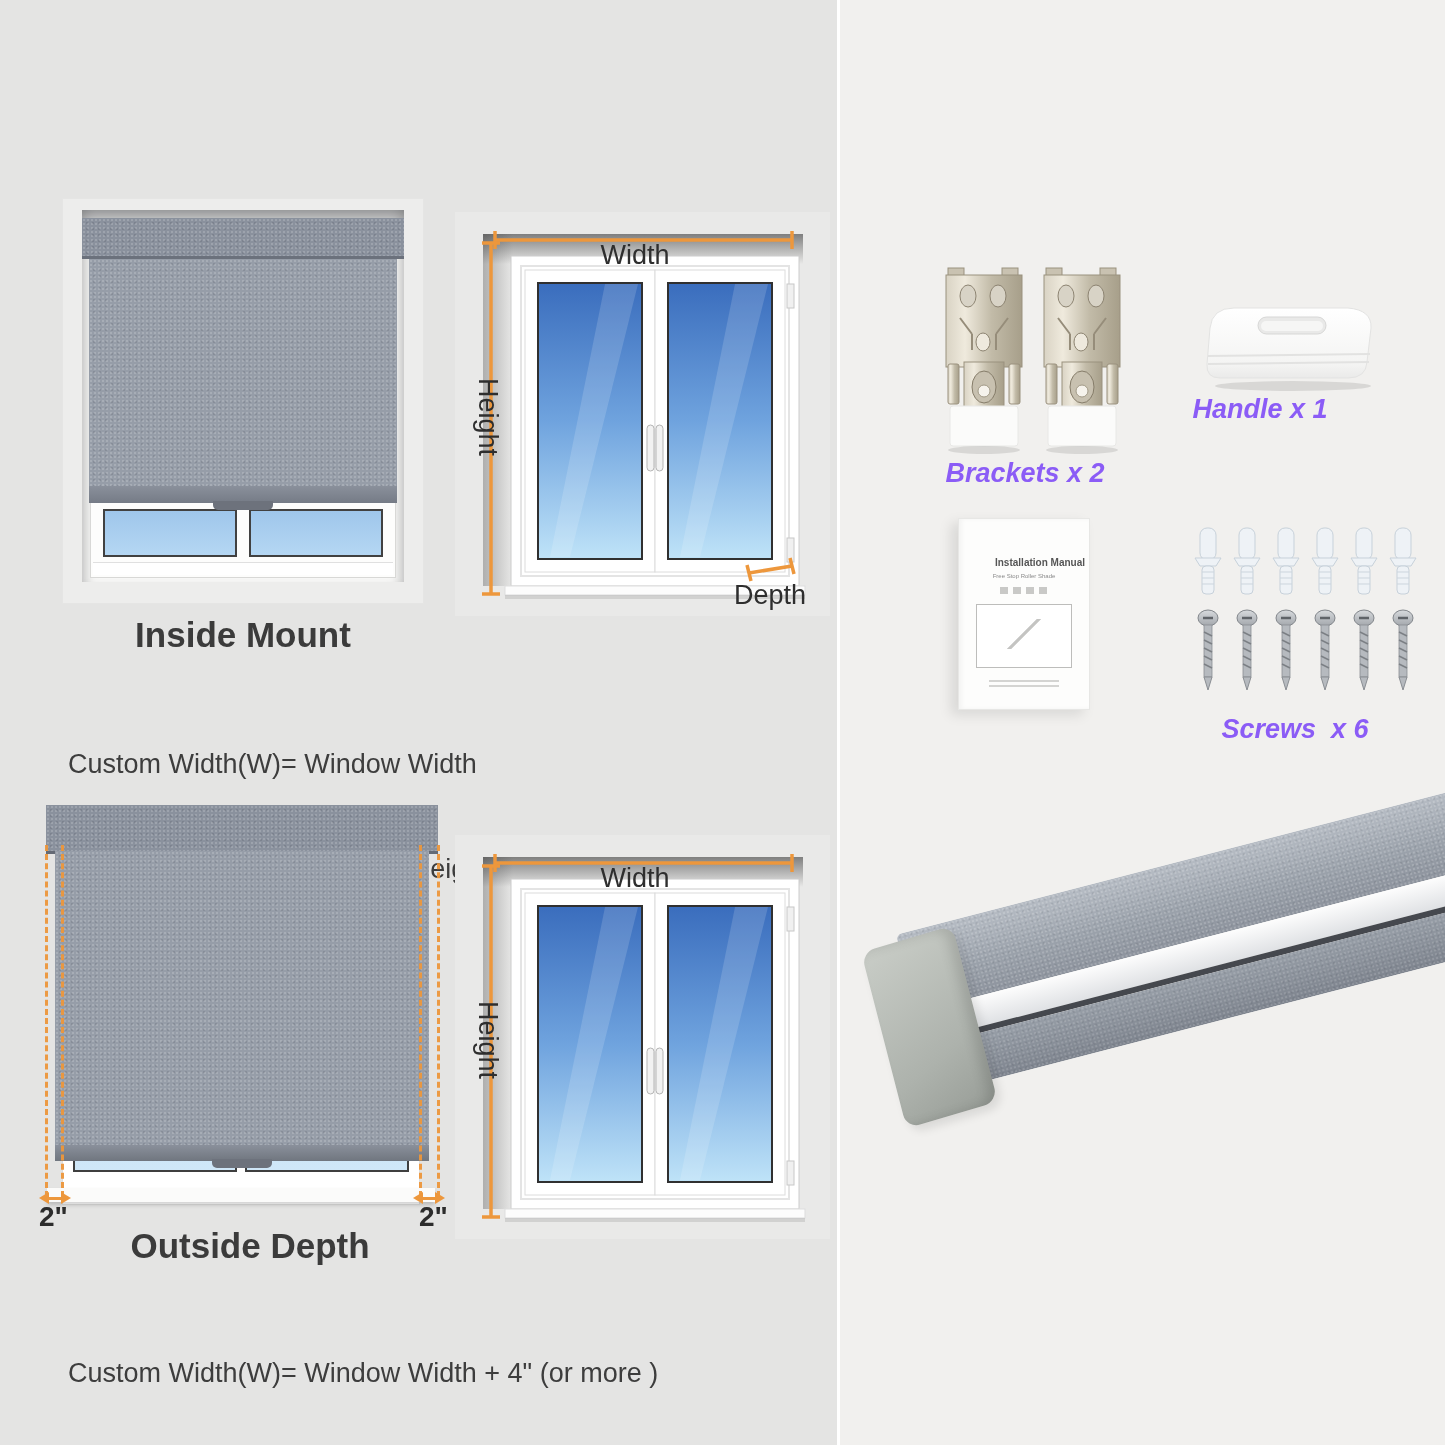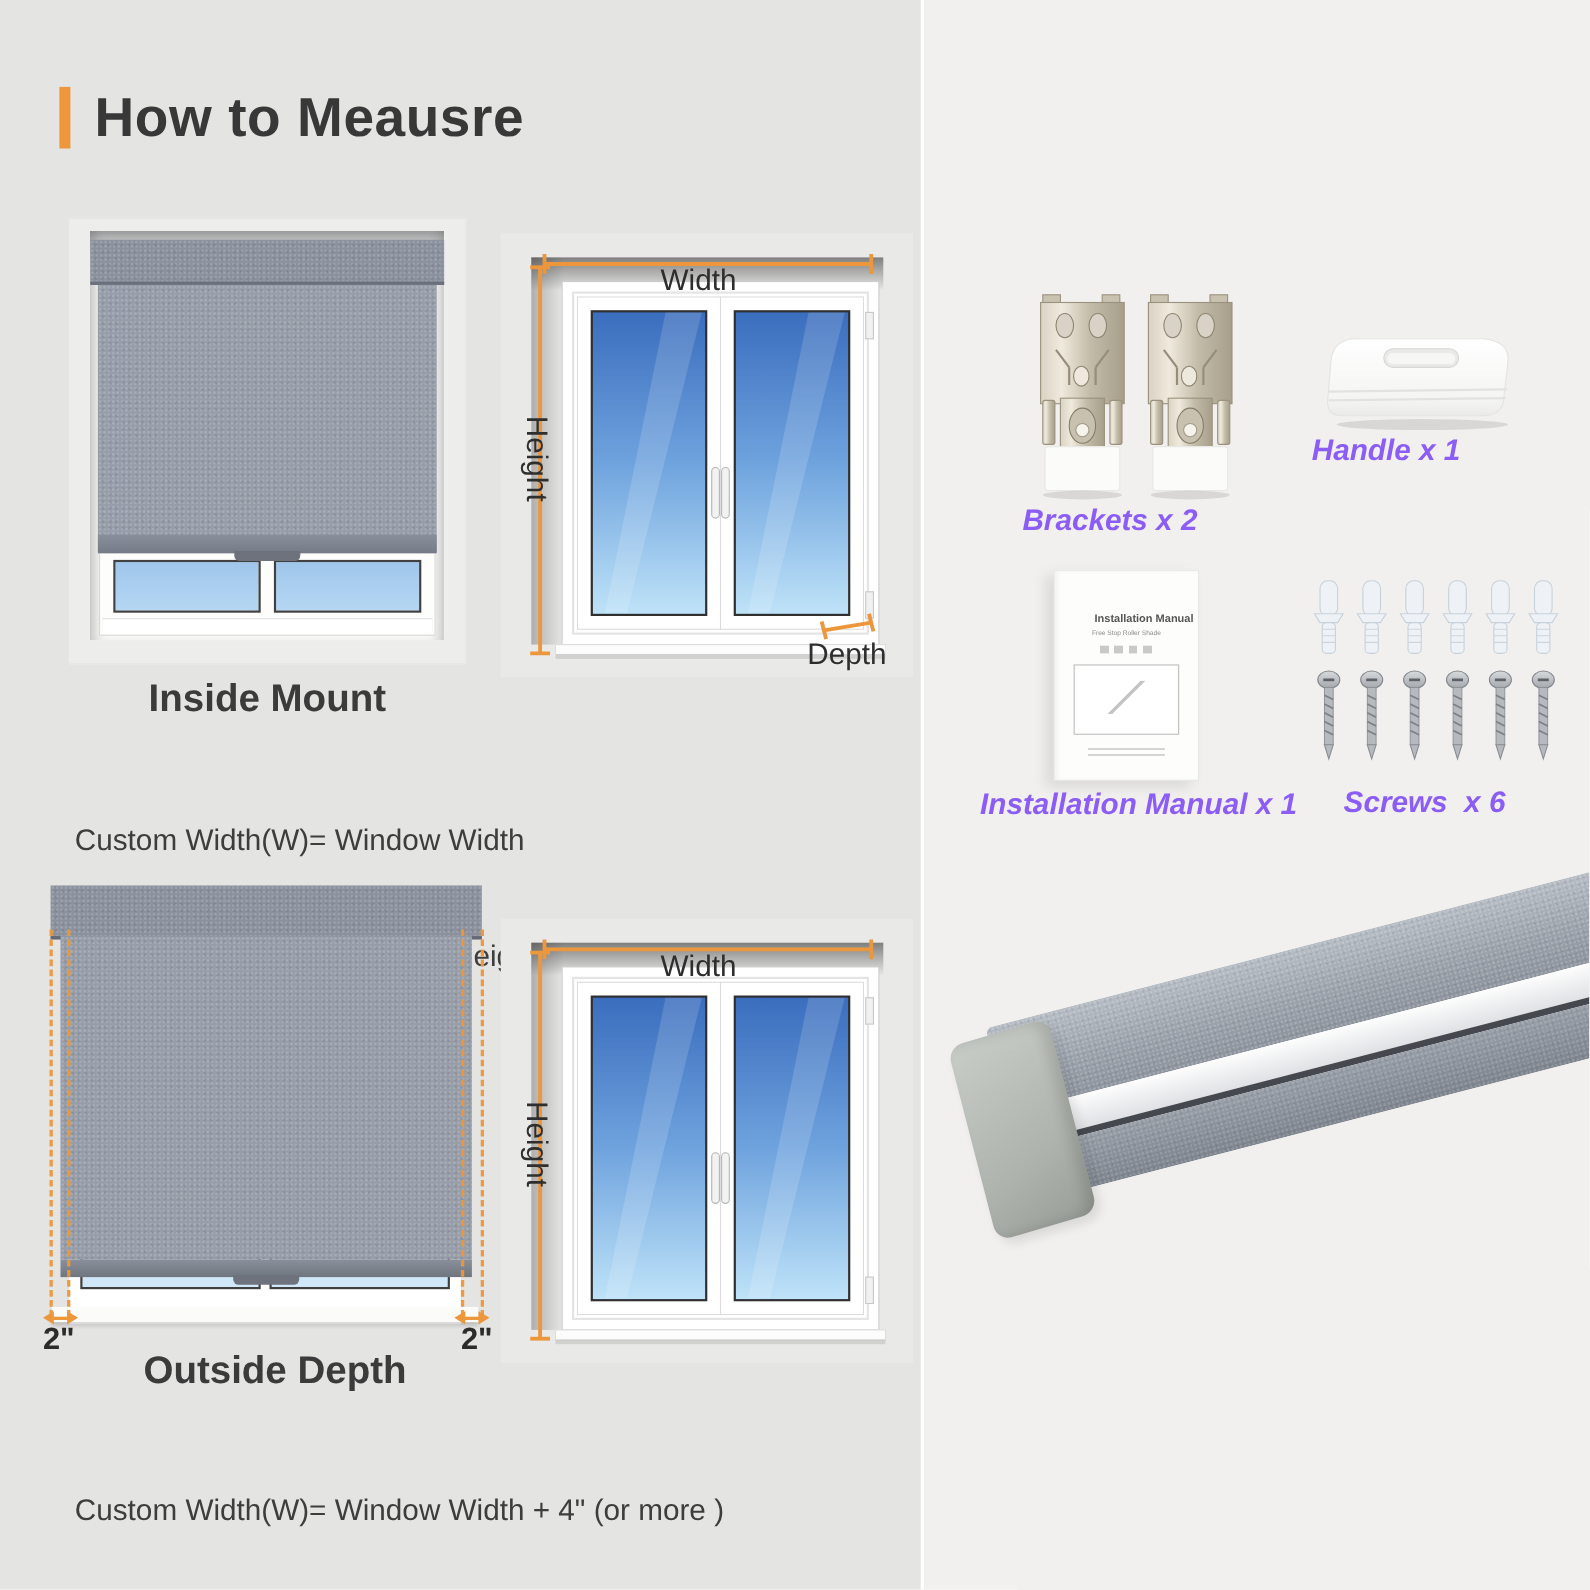--- a/index.html
+++ b/index.html
@@ -67,21 +67,21 @@
 
   
   .mount-heading{position:absolute;text-align:center;font-size:35px;font-weight:700;color:#3b3b3b;}
   .mh-in{left:62px;top:615px;width:362px;}
   .mh-out{left:35px;top:1226px;width:430px;}
   .instr{position:absolute;left:68px;font-size:27px;color:#3d3d3d;line-height:35px;white-space:pre;}
   .instr.in{top:677px;} .instr.out{top:1286px;}
 
   
   .pkg-label{position:absolute;font-size:27px;font-weight:700;font-style:italic;color:#8b5cf6;text-align:center;white-space:pre;}
-  .lbl-brackets{left:44px;top:458px;width:250px;}
+  .lbl-brackets{left:60px;top:458px;width:250px;}
   .lbl-handle{left:330px;top:394px;width:180px;}
   .lbl-manual{left:30px;top:716px;width:330px;}
   .lbl-screws{left:360px;top:714px;width:190px;}
   .lbl-shade{left:100px;top:1244px;width:420px;}
   .svgpos{position:absolute;}
 
   
   .manual{position:absolute;left:118px;top:518px;width:130px;height:190px;background:#fdfdfc;
     border:1px solid #e7e7e5;box-shadow:-7px 5px 12px rgba(0,0,0,.10), inset 3px 0 4px rgba(0,0,0,.04);}
   .m-title{margin-top:38px;text-align:center;font-size:10px;font-weight:700;color:#555;padding-left:32px;}
@@ -118,24 +118,20 @@
     background:linear-gradient(155deg,#c9cdc7 0%,#adb2ac 65%,#989d97 100%);
     box-shadow:inset -8px 0 12px rgba(0,0,0,.12), 4px 6px 10px rgba(0,0,0,.10);}
 </style>
 </head>
 <body>
 
 <div class="page">
 
   <section class="panel left">
 
-    <div class="title-row" style="left:54px;top:78px;">
-      <span class="accent-bar"></span>
-      <span class="sec-title">How to Meausre</span>
-    </div>
 
     <div class="photo-inside">
       <div class="pi-recess">
         <div class="pi-window">
           <div class="pi-pane l"></div>
           <div class="pi-pane r"></div>
           <div class="pi-sill"></div>
         </div>
         <div class="fabric dk pi-header"></div>
         <div class="fabric pi-body"></div>
@@ -329,21 +325,20 @@
     </svg>
     <div class="pkg-label lbl-handle">Handle x 1</div>
 
     <div class="manual">
       <div class="m-title">Installation Manual</div>
       <div class="m-sub">Free Stop Roller Shade</div>
       <div class="m-marks"></div>
       <div class="m-fig"></div>
       <div class="m-foot"></div>
     </div>
-    <div class="pkg-label lbl-manual">Installation Manual x 1</div>
 
     <svg class="svgpos" style="left:346px;top:522px;" width="240" height="172" viewBox="0 0 240 172">
       <defs>
         <linearGradient id="shd" x1="0" y1="0" x2="0" y2="1">
           <stop offset="0" stop-color="#d7dadd"></stop>
             <stop offset="1" stop-color="#a3a7ac"></stop>
         </linearGradient>
         <g id="anchorScrew">
           <g fill="#eef2f6" stroke="#c7d1da">
             <rect x="14" y="6" width="16" height="32" rx="7"></rect>

